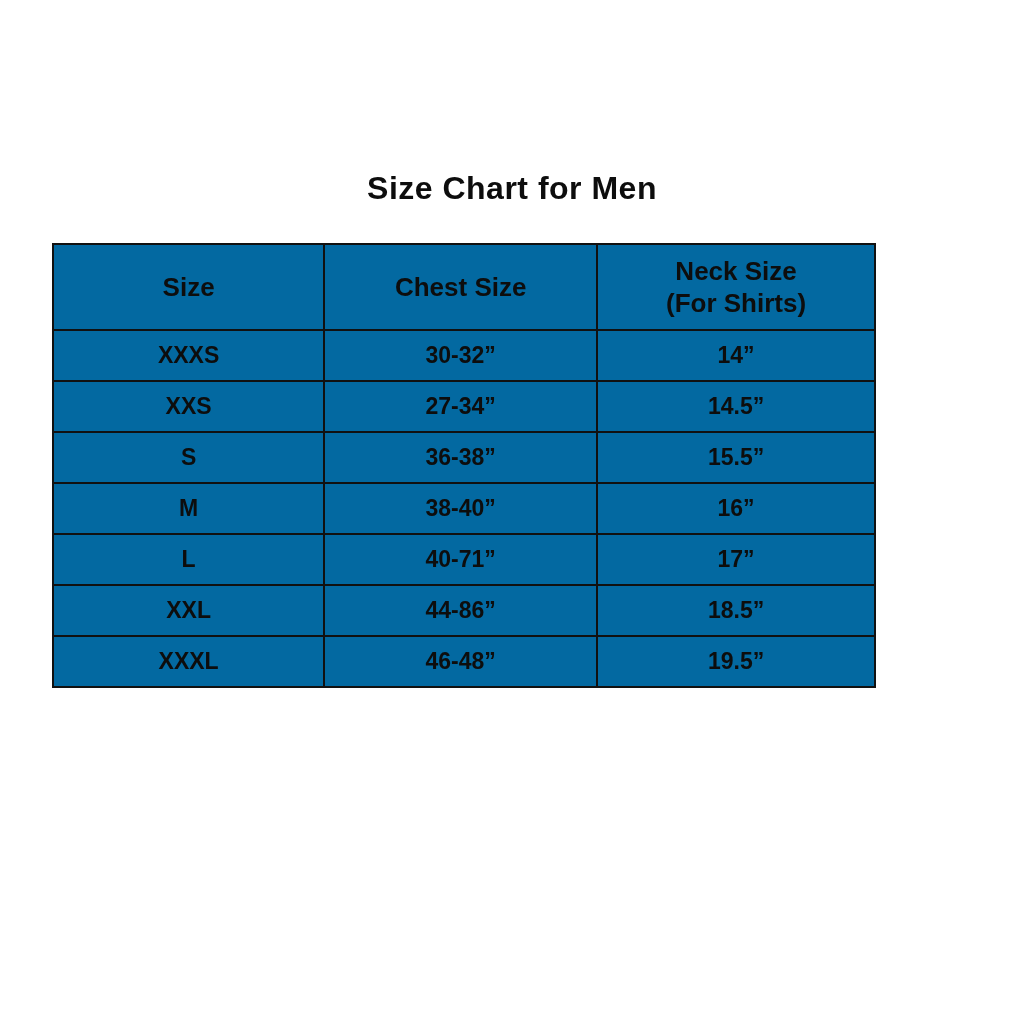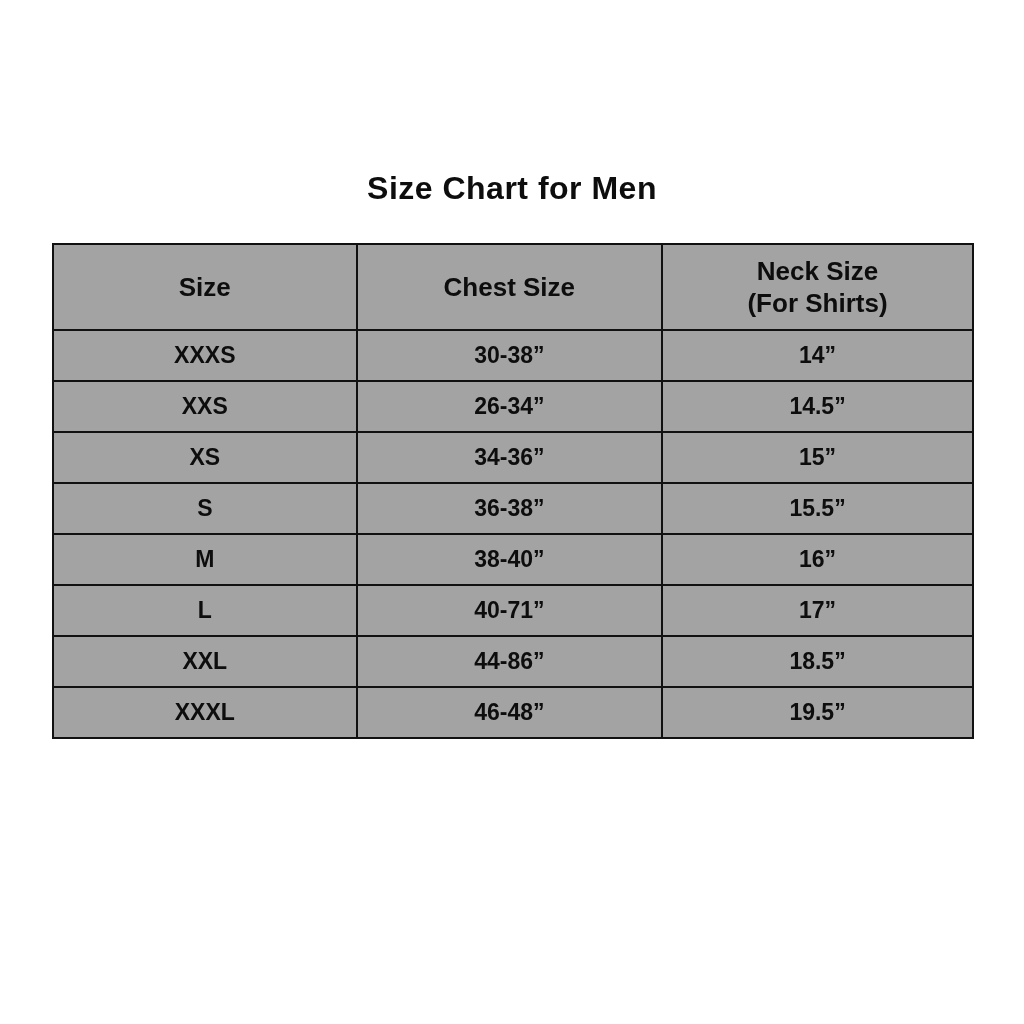--- a/index.html
+++ b/index.html
@@ -23,24 +23,24 @@
     text-align: center;
     font-size: 32px;
     font-weight: bold;
     color: #0d0d0d;
     letter-spacing: 0.5px;
   }
   table.size-table {
     position: absolute;
     top: 243px;
     left: 52px;
-    width: 922px;
+    width: 824px;
     border-collapse: collapse;
     table-layout: fixed;
-    background: #a3a3a3;
+    background: #0369a1;
   }
   table.size-table th,
   table.size-table td {
     border: 2px solid #111111;
     text-align: center;
     vertical-align: middle;
     color: #0d0d0d;
     font-weight: bold;
     padding: 0;
   }
@@ -80,32 +80,27 @@
           </th>
           <th>
             <div>Neck Size</div>
             <div>(For Shirts)</div>
           </th>
         </tr>
     </thead>
     <tbody>
         <tr>
           <td>XXXS</td>
-          <td>30-38”</td>
+          <td>30-32”</td>
           <td>14”</td>
         </tr>
         <tr>
           <td>XXS</td>
-          <td>26-34”</td>
+          <td>27-34”</td>
           <td>14.5”</td>
-        </tr>
-        <tr>
-          <td>XS</td>
-          <td>34-36”</td>
-          <td>15”</td>
         </tr>
         <tr>
           <td>S</td>
           <td>36-38”</td>
           <td>15.5”</td>
         </tr>
         <tr>
           <td>M</td>
           <td>38-40”</td>
           <td>16”</td>

